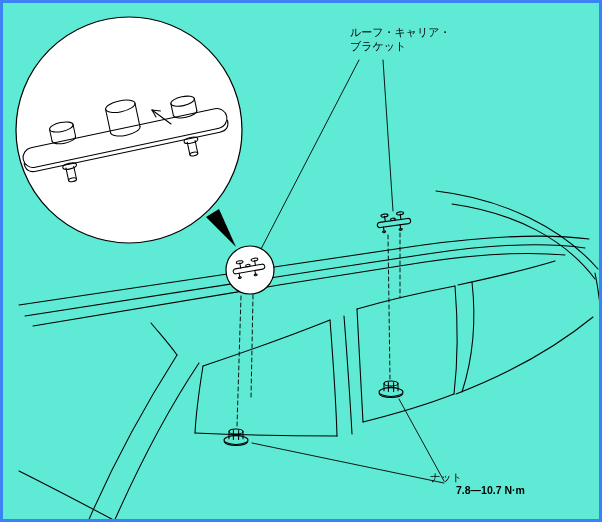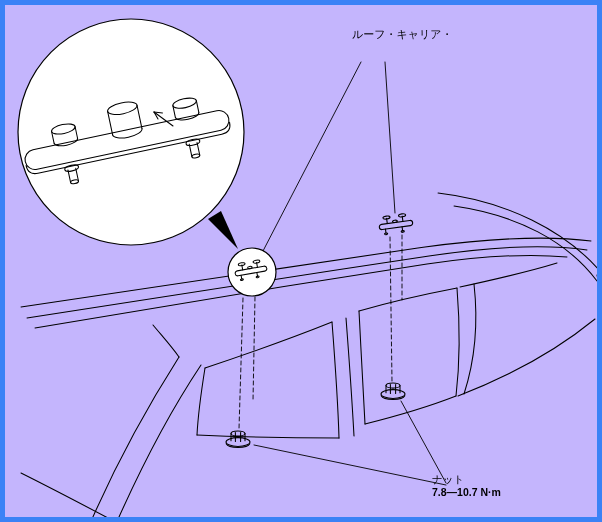--- a/index.html
+++ b/index.html
@@ -1,33 +1,33 @@
 <!DOCTYPE html>
 <html><head>
 <meta charset="utf-8">
 <style>
   html,body{margin:0;padding:0;background:#fff;}
   .page{
-    position:relative;width:602px;height:522px;background:#c4b5fd;
-    border:5px solid #3b82f6;box-sizing:border-box;overflow:hidden;
+    position:relative;width:602px;height:522px;background:#5eead4;
+    border:3px solid #3b82f6;box-sizing:border-box;overflow:hidden;
     font-family:"Liberation Sans", sans-serif;
     text-decoration:underline;
   }
   .page svg{position:absolute;left:0;top:0;}
   svg path, svg line, svg ellipse, svg circle, svg rect{
     fill:none;stroke:#000;stroke-width:1.05;stroke-linecap:round;stroke-linejoin:round;
   }
   svg .whitefill{fill:#fff;stroke:#000;stroke-width:1.2;}
   svg .solid{fill:#000;stroke:none;}
   svg .dashed{stroke-dasharray:4 3;stroke-width:0.9;}
   svg .thin{stroke-width:0.9;}
   .label{position:absolute;color:#000;white-space:nowrap;}
   .bracket-label{left:347px;top:22px;font-size:11px;line-height:14px;}
   .nut-label{left:427px;top:468px;font-size:10.5px;line-height:13px;}
-  .torque{font-weight:bold;}
+  .torque{font-weight:bold;margin-left:26px;}
 </style>
 </head>
 <body>
 
 <div class="page">
 
   <svg width="602" height="522" viewBox="0 0 602 522">
     <defs>
       <g id="tiny-bracket">
         <rect x="-16" y="-2.5" width="32" height="5" rx="2.5"></rect>
@@ -146,20 +146,21 @@
       <g class="thin">
         <line x1="168" y1="121" x2="149" y2="107"></line>
         <line x1="149" y1="107" x2="157.5" y2="108"></line>
         <line x1="149" y1="107" x2="153" y2="114"></line>
       </g>
     </g>
   </svg>
 
   <div class="label bracket-label">
     <div>ルーフ・キャリア・</div>
+    <div>ブラケット</div>
   </div>
 
   <div class="label nut-label">
     <div>ナット</div>
     <div class="torque">7.8—10.7 N·m</div>
   </div>
 
 </div>
 
 </body></html>

